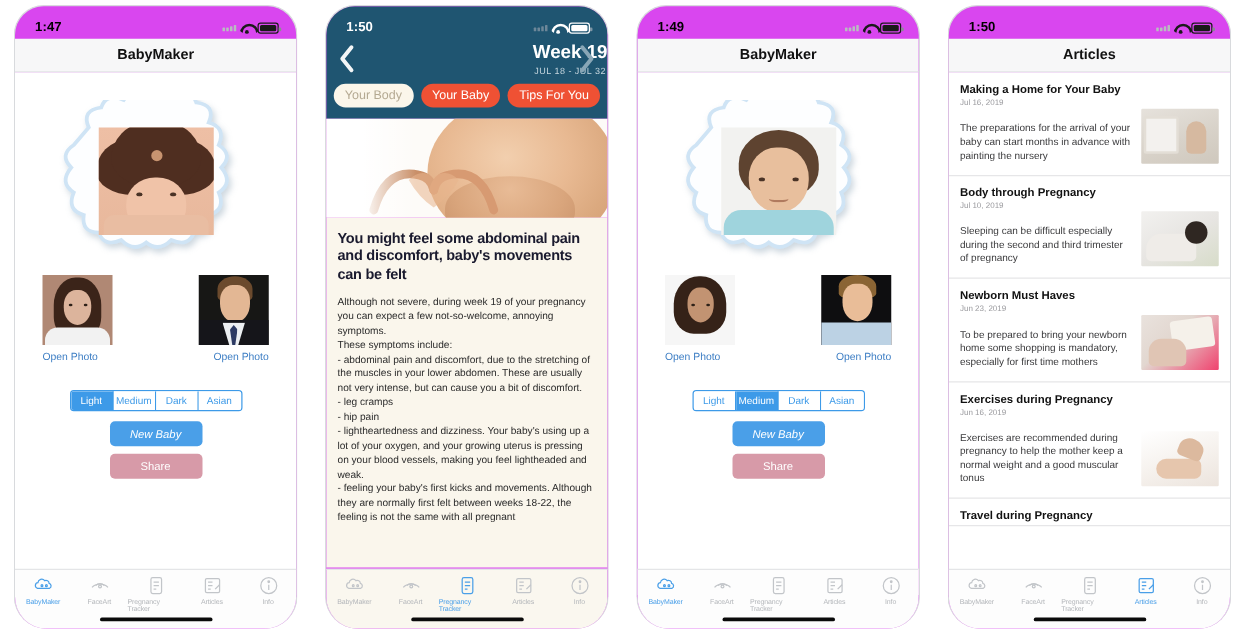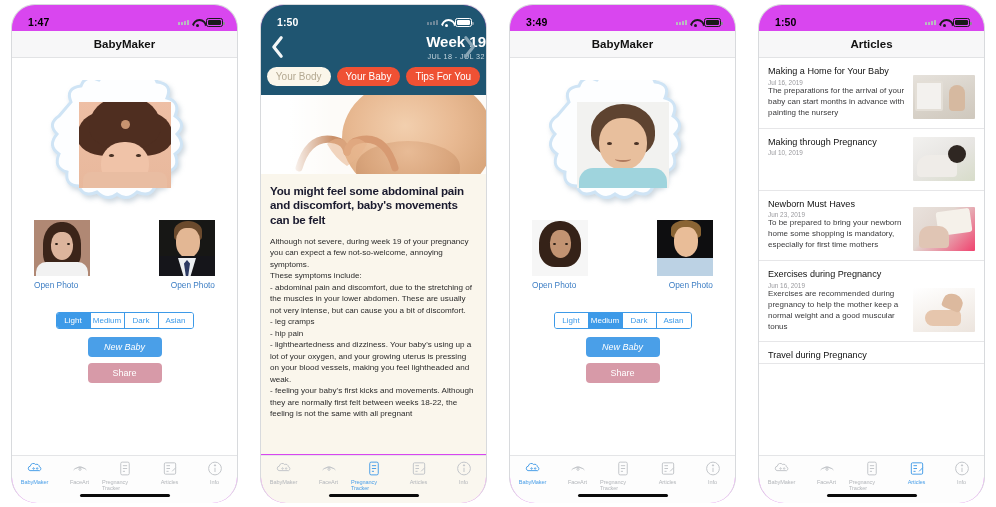--- a/index.html
+++ b/index.html
@@ -212,23 +212,23 @@
   .hero-fade { position:absolute; left:0; top:0; width:72px; height:100%;
     background:linear-gradient(90deg,#fff 0%,#fff 40%,rgba(255,255,255,0) 100%); z-index:4; }
   .pt-content { background:#faf6ec; padding:10px 9px 0 9px; height:280px; overflow:hidden; }
   .pt-title { font-size:11.6px; font-weight:bold; color:#1a1a2e; line-height:1.24; letter-spacing:-.2px; }
   .pt-text { font-size:8.1px; color:#2b2b2b; line-height:1.42; margin-top:9px; white-space:pre-line; }
 
   
   .art-list { height:418px; background:#fff; overflow:hidden; }
   .art-item { padding:8px 9px 9px 9px; border-bottom:1px solid #e6e6e8; display:flex; gap:6px; }
   .art-main { flex:1; min-width:0; }
-  .art-title { font-size:9.1px; font-weight:normal; color:#111; line-height:1.2; }
+  .art-title { font-size:9.1px; font-weight:bold; color:#111; line-height:1.2; }
   .art-date { font-size:6.4px; color:#9a9a9e; margin-top:2px; }
-  .art-desc { font-size:8px; color:#3a3a3c; line-height:1.36; margin-top:0; }
+  .art-desc { font-size:8px; color:#3a3a3c; line-height:1.36; margin-top:12px; }
   .art-thumb { width:62px; height:44px; flex:0 0 62px; align-self:flex-end; overflow:hidden; position:relative; border-radius:1px; }
   .th1 { background:linear-gradient(160deg,#e6e2dc 0%,#d8d2c9 55%,#cfc8bd 100%); }
   .th1::before{content:"";position:absolute;left:2px;top:6px;width:24px;height:26px;background:#f3f1ee;border:2px solid #e3ded6;border-radius:2px}
   .th1::after{content:"";position:absolute;right:10px;top:10px;width:16px;height:26px;background:#d6b9a0;border-radius:8px 8px 4px 4px}
   .th2 { background:linear-gradient(150deg,#f2f1ef 0%,#e7e5e2 50%,#d7dcc9 100%); }
   .th2::before{content:"";position:absolute;left:4px;bottom:4px;width:40px;height:22px;background:#efece8;border-radius:12px 10px 4px 4px}
   .th2::after{content:"";position:absolute;right:9px;top:8px;width:18px;height:18px;background:#2f2722;border-radius:50%}
   .th3 { background:linear-gradient(120deg,#efd9dd 0%,#e9b7c4 45%,#e8477f 100%); }
   .th3::before{content:"";position:absolute;left:3px;top:4px;width:28px;height:36px;background:#f0d6cb;border-radius:40% 40% 30% 30%}
   .th3::after{content:"";position:absolute;right:6px;bottom:8px;width:18px;height:16px;background:#1c1c1c;border-radius:3px}
@@ -471,21 +471,21 @@
         </div>
         <div class="homebar"></div>
       </div>
     </div>
   </div>
 
   <div class="phone">
     <div class="screen">
 
       <div class="statusbar">
-        <span class="st-time">3:49</span>
+        <span class="st-time">1:49</span>
         <span class="st-right">
           <span class="sig">
               <i></i>
               <i></i>
               <i></i>
               <i></i>
             </span>
           <span class="wifi"></span>
           <span class="batt">
               <i></i>
@@ -623,22 +623,23 @@
           <div class="art-main">
             <div class="art-title">Making a Home for Your Baby</div>
             <div class="art-date">Jul 16, 2019</div>
             <div class="art-desc">The preparations for the arrival of your baby can start months in advance with painting the nursery</div>
           </div>
           <div class="art-thumb th1"></div>
         </div>
 
         <div class="art-item">
           <div class="art-main">
-            <div class="art-title">Making through Pregnancy</div>
+            <div class="art-title">Body through Pregnancy</div>
             <div class="art-date">Jul 10, 2019</div>
+            <div class="art-desc">Sleeping can be difficult especially during the second and third trimester of pregnancy</div>
           </div>
           <div class="art-thumb th2"></div>
         </div>
 
 
         <div class="art-item">
           <div class="art-main">
             <div class="art-title">Newborn Must Haves</div>
             <div class="art-date">Jun 23, 2019</div>
             <div class="art-desc">To be prepared to bring your newborn home some shopping is mandatory, especially for first time mothers</div>

